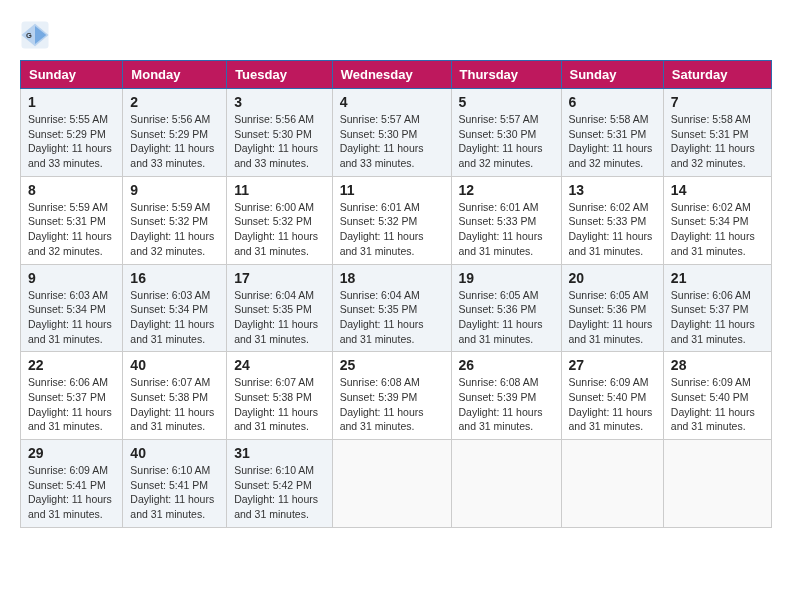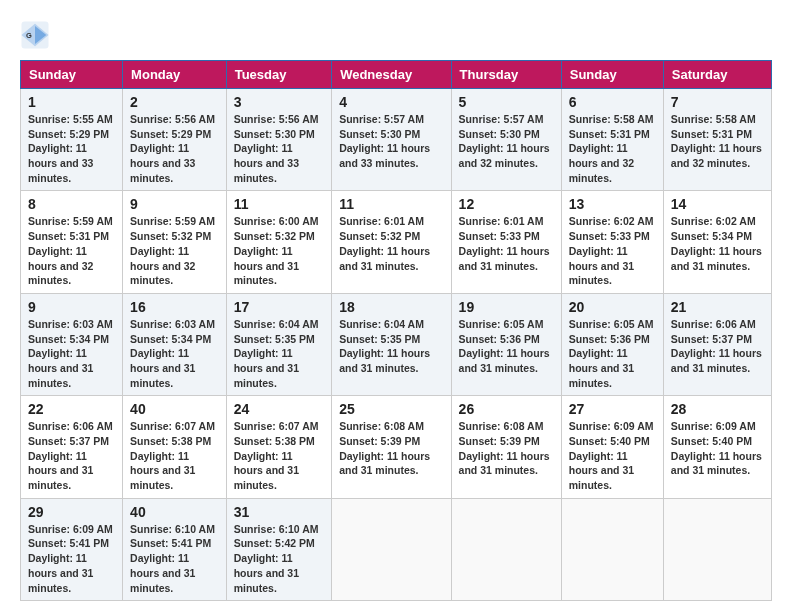--- a/index.html
+++ b/index.html
@@ -86,21 +86,20 @@
       font-size: 14px;
       font-weight: bold;
       color: #222;
       display: block;
       margin-bottom: 2px;
     }
     .day-info {
       font-size: 10.5px;
       color: #333;
       line-height: 1.4;
-      font-weight: bold;
     }
     .empty-cell {
       background: #f9f9f9;
     }
   </style>
 </head>
 <body>
 
 <div class="header-area">
   <div class="logo">

